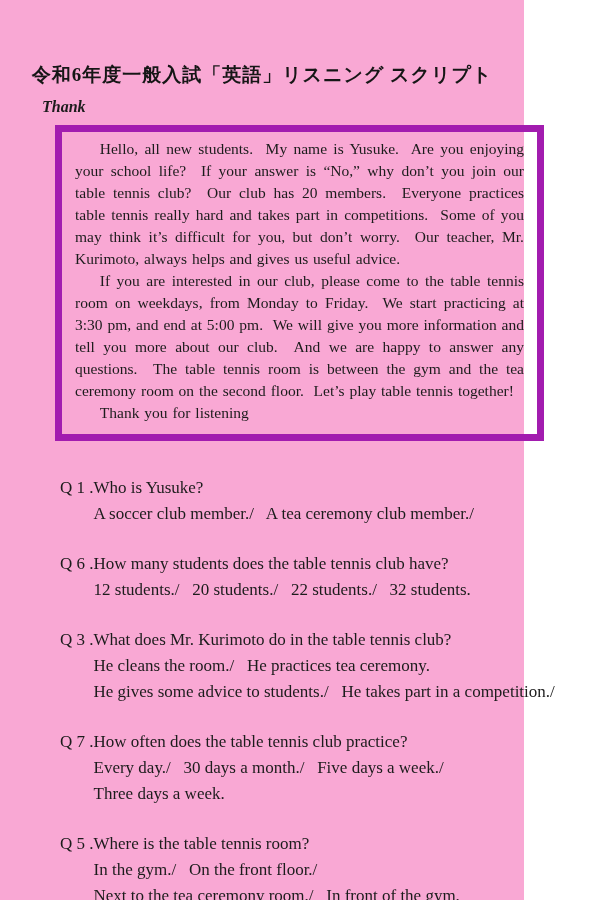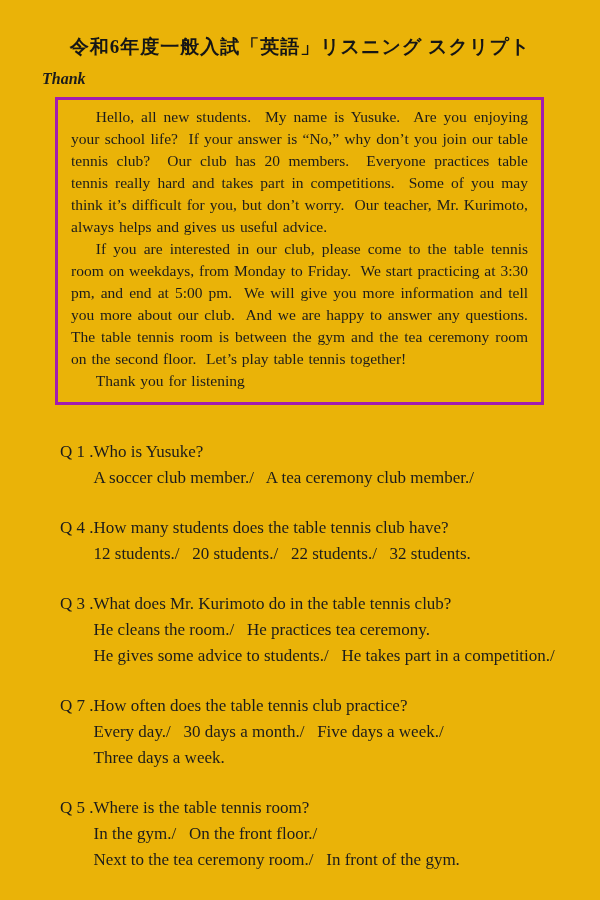--- a/index.html
+++ b/index.html
@@ -5,44 +5,44 @@
   * { margin: 0; padding: 0; box-sizing: border-box; }
   html, body { background: #ffffff; }
   body {
     width: 600px;
     height: 900px;
     overflow: hidden;
     font-family: "Liberation Serif", "DejaVu Serif", serif;
     color: #1c1c1c;
   }
   .page {
-    width: 600px;
+    width: 524px;
     height: 900px;
-    padding-top: 34px;
-    background: #eab308;
+    padding-top: 62px;
+    background: #f9a8d4;
   }
   .doc-title {
     text-align: center;
     font-size: 19px;
     font-weight: 600;
     letter-spacing: 1px;
     line-height: 26px;
     color: #161616;
   }
   .script-label {
     margin: 9px 0 0 42px;
     font-style: italic;
     font-weight: 600;
     font-size: 16px;
     line-height: 20px;
   }
   .script-box {
     margin: 8px 0 0 55px;
     width: 489px;
-    border: 3px solid #a21caf;
+    border: 7px solid #a21caf;
     padding: 6px 13px 10px 13px;
   }
   .script-par {
     font-size: 15.5px;
     line-height: 22px;
     text-align: justify;
     text-indent: 1.6em;
     white-space: pre-wrap;
     word-spacing: 1px;
   }
@@ -83,21 +83,21 @@
 
     <div class="q-block">
       <div class="q-label">Q 1 .</div>
       <div class="q-content">
         <div class="q-text">Who is Yusuke?</div>
         <div class="q-option-line">A soccer club member./   A tea ceremony club member./</div>
       </div>
     </div>
 
     <div class="q-block">
-      <div class="q-label">Q 4 .</div>
+      <div class="q-label">Q 6 .</div>
       <div class="q-content">
         <div class="q-text">How many students does the table tennis club have?</div>
         <div class="q-option-line">12 students./   20 students./   22 students./   32 students.</div>
       </div>
     </div>
 
     <div class="q-block">
       <div class="q-label">Q 3 .</div>
       <div class="q-content">
         <div class="q-text">What does Mr. Kurimoto do in the table tennis club?</div>

